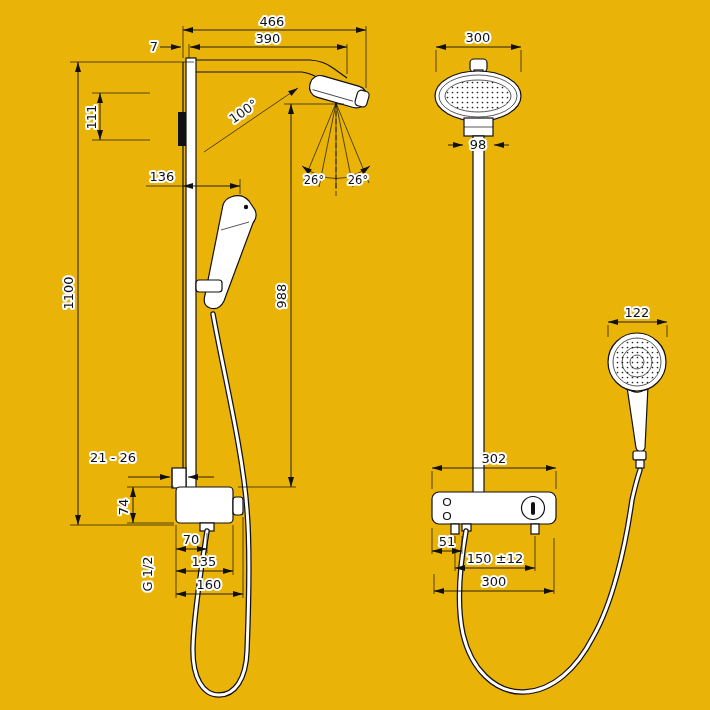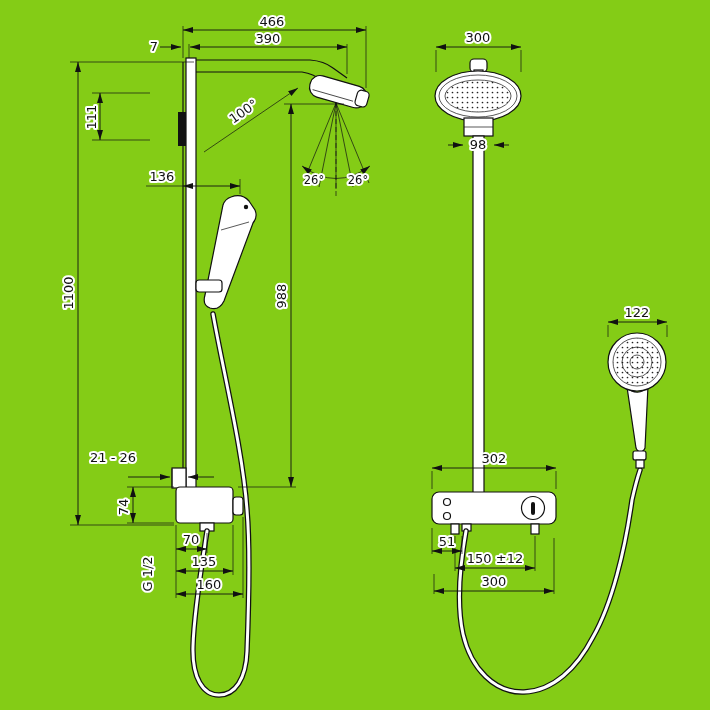--- a/index.html
+++ b/index.html
@@ -1,16 +1,16 @@
 <!DOCTYPE html>
 <html><head>
 <meta charset="utf-8">
 <style>
   html,body{margin:0;padding:0;background:#ffffff;}
-  .canvas{position:relative;width:710px;height:710px;background:#84cc16;overflow:hidden;
+  .canvas{position:relative;width:710px;height:710px;background:#eab308;overflow:hidden;
           font-family:"DejaVu Sans", sans-serif;}
   svg{position:absolute;left:0;top:0;}
   .fix{fill:#ffffff;stroke:#111111;stroke-width:1.2;}
   .fixln{fill:none;stroke:#111111;stroke-width:1.2;}
   .thin{fill:none;stroke:#111111;stroke-width:0.7;}
   .dim{fill:none;stroke:#111111;stroke-width:0.9;}
   .hoseOuter{fill:none;stroke:#111111;stroke-width:5.5;stroke-linecap:round;}
   .hoseInner{fill:none;stroke:#ffffff;stroke-width:3;stroke-linecap:round;}
   .lbl{font-size:13px;fill:#111111;paint-order:stroke;stroke:#ffffff;stroke-width:4px;
        stroke-linejoin:round;text-anchor:middle;}

